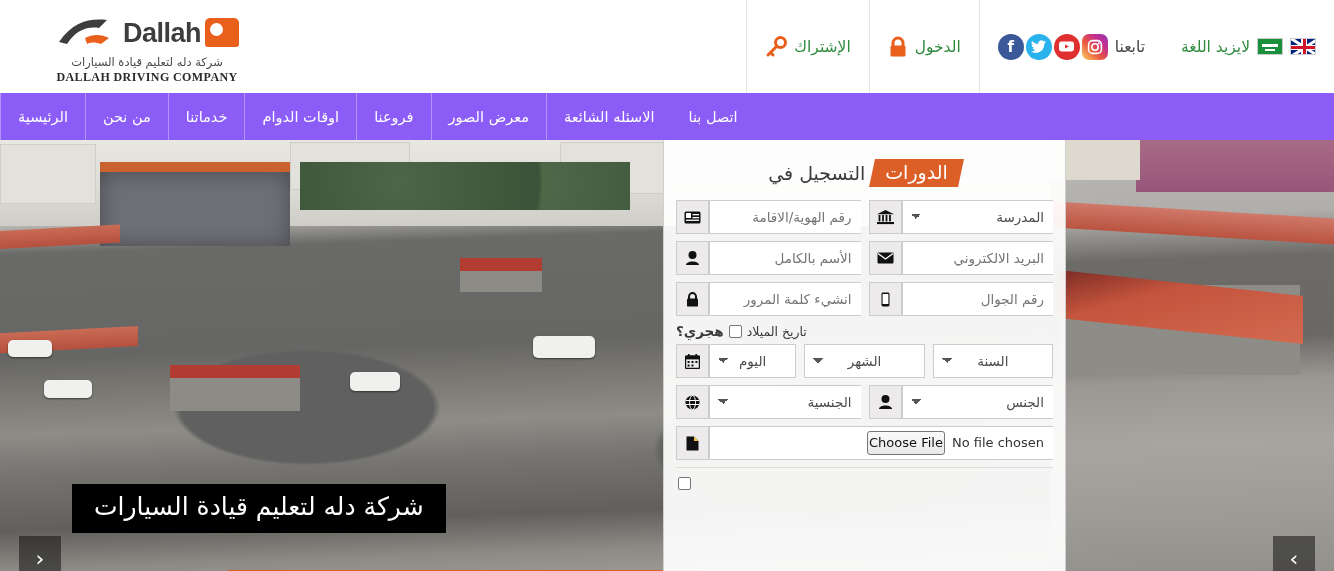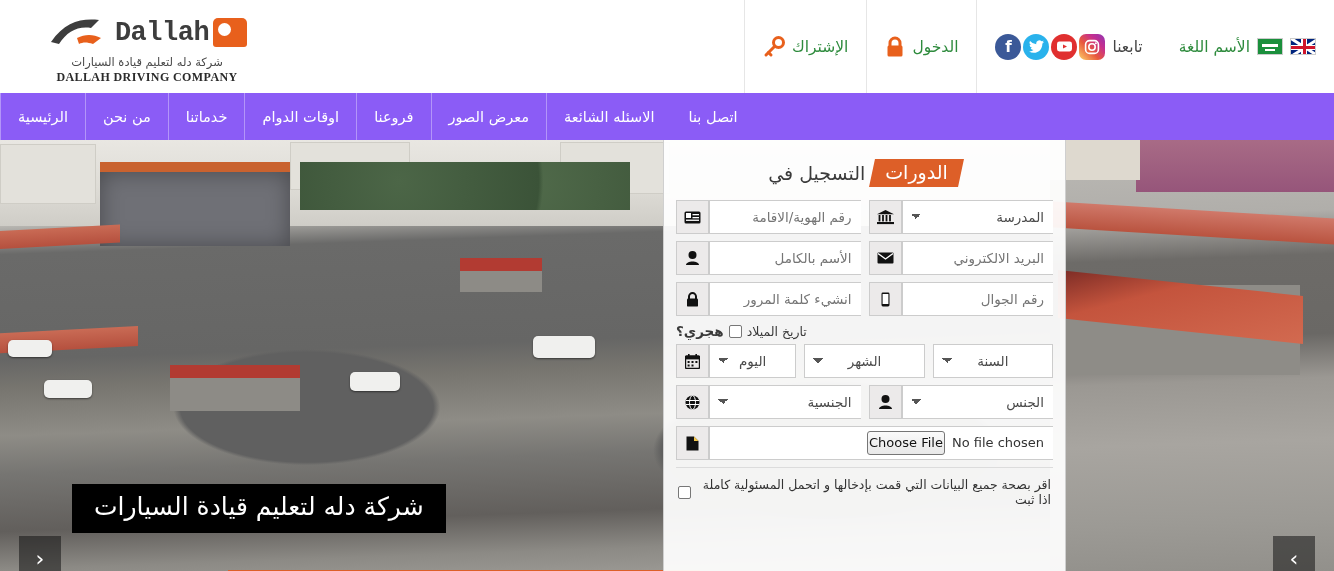--- a/index.html
+++ b/index.html
@@ -55,21 +55,21 @@
   }
   .logo-a::after {
     content: "";
     position: absolute;
     width: 7px; height: 16px;
     background: #E8601C;
     top: 3px; right: 2px;
     border-radius: 2px;
   }
   .logo-word {
-    font-family: Liberation Mono, monospace;
+    font-family: Liberation Sans, sans-serif;
     font-size: 27px;
     font-weight: bold;
     color: #3d3d3d;
     letter-spacing: -0.5px;
     line-height: 30px;
     margin-left: 8px;
   }
   .brand-ar {
     font-size: 11.5px;
     color: #4a4a4a;
@@ -556,21 +556,21 @@
     <div class="tl-cell no-border">
       <span class="flagbox flag-uk">
         <i class="d1"></i>
           <i class="d2"></i>
           <i class="h"></i>
           <i class="v"></i>
           <i class="hr"></i>
           <i class="vr"></i>
       </span>
       <span class="flagbox flag-sa"></span>
-      <span class="tl-label">الأسم اللغة</span>
+      <span class="tl-label">لايزيد اللغة</span>
     </div>
 
   </div>
 </div>
 
 <div class="mainnav">
   <div class="nav-item">الرئيسية</div>
   <div class="nav-item">من نحن</div>
   <div class="nav-item">خدماتنا</div>
   <div class="nav-item">اوقات الدوام</div>
@@ -770,17 +770,16 @@
         </span>
         <div class="fctrl">
           <button class="choose-btn">Choose File</button>
           <span class="nofile">No file chosen</span>
         </div>
       </div>
     </div>
 
     <div class="agree-row">
       <span class="cbx"></span>
-      <span>اقر بصحة جميع البيانات التي قمت بإدخالها و اتحمل المسئولية كاملة اذا ثبت</span>
     </div>
 
   </div>
 </div>
 
 </body></html>

